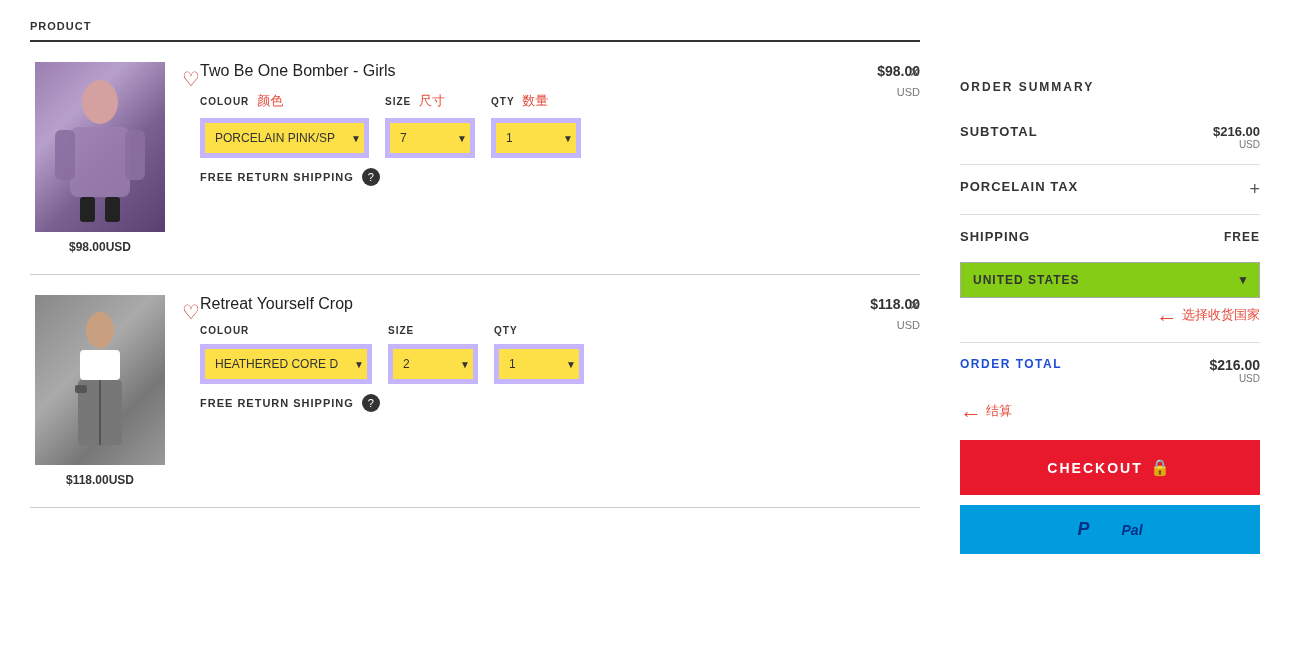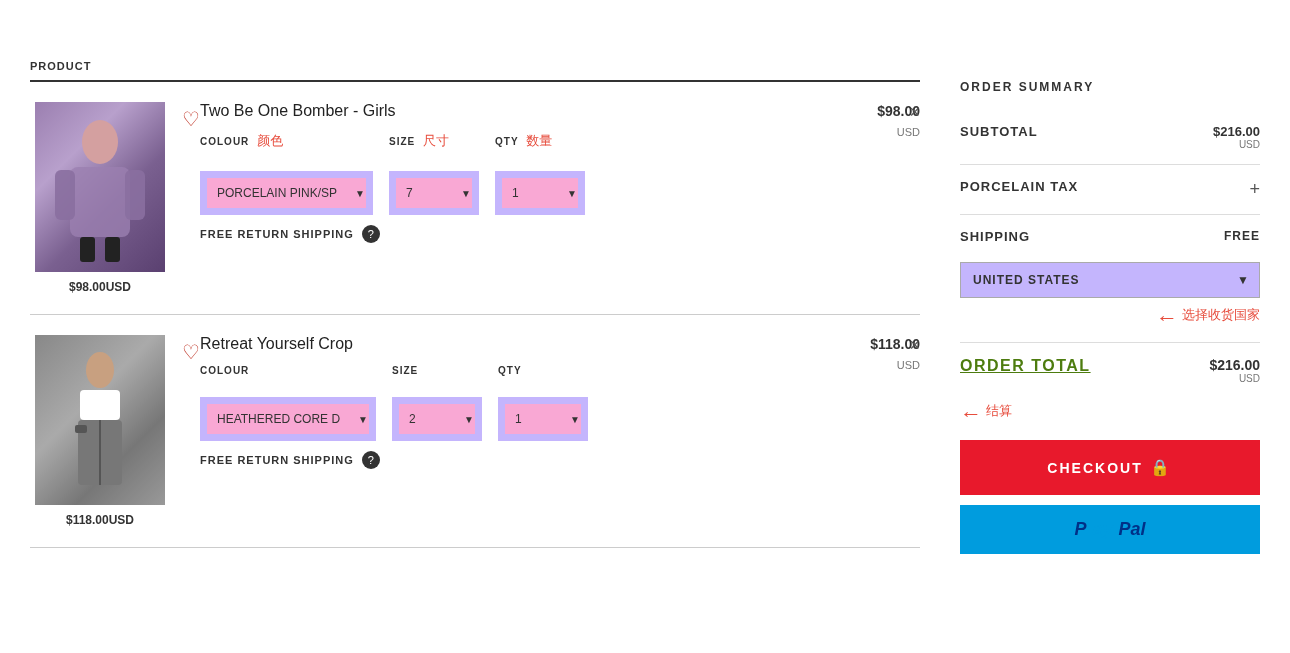--- a/index.html
+++ b/index.html
@@ -7,47 +7,47 @@
 
     .page { display: flex; padding: 20px 30px; gap: 40px; max-width: 1290px; }
 
     
     .left-col { flex: 1; }
 
     .page-title { font-size: 38px; font-weight: 300; letter-spacing: -1px; margin-bottom: 20px; color: #222; }
     .page-title .count { font-size: 28px; font-weight: 300; }
 
     .product-header { display: flex; align-items: center; padding-bottom: 8px; border-bottom: 2px solid #333; margin-bottom: 0; }
-    .product-header-label { font-size: 11px; font-weight: 700; letter-spacing: 1px; color: #333; margin-top: 40px; }
+    .product-header-label { font-size: 11px; font-weight: 700; letter-spacing: 1px; color: #333; }
 
     .product-row { display: flex; align-items: flex-start; padding: 20px 0; border-bottom: 1px solid #ccc; position: relative; }
     .product-image-wrap { width: 140px; min-width: 140px; display: flex; flex-direction: column; align-items: center; margin-right: 20px; }
     .product-image { width: 130px; height: 170px; background: #e8e8e8; display: flex; align-items: center; justify-content: center; overflow: hidden; }
     .product-image.item1 { background: linear-gradient(135deg, #9b7fb0 0%, #b8a0cc 30%, #7a6090 60%, #5a4070 100%); }
     .product-image.item2 { background: linear-gradient(135deg, #888 0%, #aaa 40%, #777 70%, #999 100%); }
     .product-image-price { font-size: 12px; font-weight: 600; margin-top: 8px; color: #333; }
 
     .heart-icon { position: absolute; left: 152px; top: 25px; color: #c0392b; font-size: 20px; cursor: pointer; }
 
     .product-details { flex: 1; padding-left: 10px; }
     .product-name { font-size: 16px; font-weight: 400; margin-bottom: 12px; color: #222; }
 
     .selectors { display: flex; gap: 16px; margin-bottom: 10px; }
-    .selector-group { display: flex; flex-direction: column; gap: 21px; }
+    .selector-group { display: flex; flex-direction: column; gap: 8px; }
     .selector-label { font-size: 10px; font-weight: 700; letter-spacing: 1px; color: #333; }
     .selector-label .chinese { color: #e74c3c; font-size: 13px; font-weight: 400; margin-left: 4px; letter-spacing: 0; }
     .selector-wrap { position: relative; }
     .selector-wrap select {
       appearance: none;
       -webkit-appearance: none;
-      border: 7px solid #c4b5fd;
+      border: 5px solid #c4b5fd;
       padding: 8px 28px 8px 10px;
       font-size: 12px;
       cursor: pointer;
-      background: #f9a8d4;
+      background: #fde047;
       color: #333;
       min-width: 90px;
     }
     .colour-select { min-width: 160px !important; }
     .selector-arrow {
       position: absolute;
       right: 8px;
       top: 50%;
       transform: translateY(-50%);
       pointer-events: none;
@@ -79,21 +79,21 @@
     .shipping-select-wrap { margin: 8px 0 0 0; position: relative; border: 1px solid #aaa; }
     .shipping-select-wrap select {
       appearance: none;
       -webkit-appearance: none;
       width: 100%;
       padding: 10px 30px 10px 12px;
       font-size: 12px;
       font-weight: 700;
       letter-spacing: 1px;
       cursor: pointer;
-      background: #c4b5fd;
+      background: #84cc16;
       border: none;
       color: #333;
     }
     .shipping-select-arrow {
       position: absolute;
       right: 10px;
       top: 50%;
       transform: translateY(-50%);
       pointer-events: none;
       font-size: 12px;
@@ -103,21 +103,21 @@
     .shipping-option { display: flex; align-items: center; gap: 10px; margin-bottom: 10px; font-size: 12px; color: #333; }
     .radio-circle {
       width: 18px; height: 18px; border-radius: 50%; border: 2px solid #333;
       display: flex; align-items: center; justify-content: center; flex-shrink: 0;
     }
     .radio-circle.filled { background: #333; }
     .radio-inner { width: 8px; height: 8px; border-radius: 50%; background: #fff; }
 
     .order-total-section { padding: 14px 0; border-top: 1px solid #ddd; }
     .order-total-row { display: flex; justify-content: space-between; align-items: flex-start; }
-    .order-total-label { font-size: 16px; font-weight: 700; letter-spacing: 1.5px; color: #4d7c0f; text-decoration: underline; }
+    .order-total-label { font-size: 12px; font-weight: 700; letter-spacing: 1.5px; color: #1d4ed8; }
     .order-total-value { font-size: 14px; font-weight: 700; text-align: right; }
     .order-total-value .currency-small { font-size: 10px; font-weight: 400; display: block; color: #777; }
 
     .checkout-btn {
       width: 100%;
       background: #e8192c;
       color: #fff;
       border: none;
       padding: 18px;
       font-size: 14px;
@@ -311,21 +311,21 @@
         <span class="currency-small">USD</span>
       </div>
     </div>
 
     <div class="summary-row">
       <span class="summary-label">PORCELAIN TAX</span>
       <span class="summary-value plus">+</span>
     </div>
 
     <div class="summary-row" style="flex-direction:column; border-bottom: none;">
-      <div style="display:flex; justify-content:space-between; width:100%; align-items:flex-start;">
+      <div style="display:flex; justify-content:space-between; width:100%; align-items:flex-end;">
         <span class="summary-label">SHIPPING</span>
         <span class="summary-value free">FREE</span>
       </div>
 
       <div style="width:100%; margin-top:10px; display:flex; align-items:center; gap:8px;">
         <div style="flex:1;">
           <div class="shipping-select-wrap">
             <select>
               <option>UNITED STATES</option>
             </select>
@@ -358,17 +358,17 @@
       </div>
       <button class="checkout-btn">
         <span>CHECKOUT</span>
         <span class="lock-icon">🔒</span>
       </button>
     </div>
 
     <button class="paypal-btn">
       <span style="font-size:18px; font-weight:700; font-style:italic; color:#003087;">P</span>
       <span style="font-size:18px; font-weight:700; font-style:italic; color:#009cde;">ay</span>
-      <span style="font-size:18px; font-weight:700; font-style:italic; color:#003087;">Pal</span>
+      <span style="font-size:14px; font-weight:700; font-style:italic; color:#003087;">Pal</span>
     </button>
 
   </div>
 </div>
 
 </body></html>

